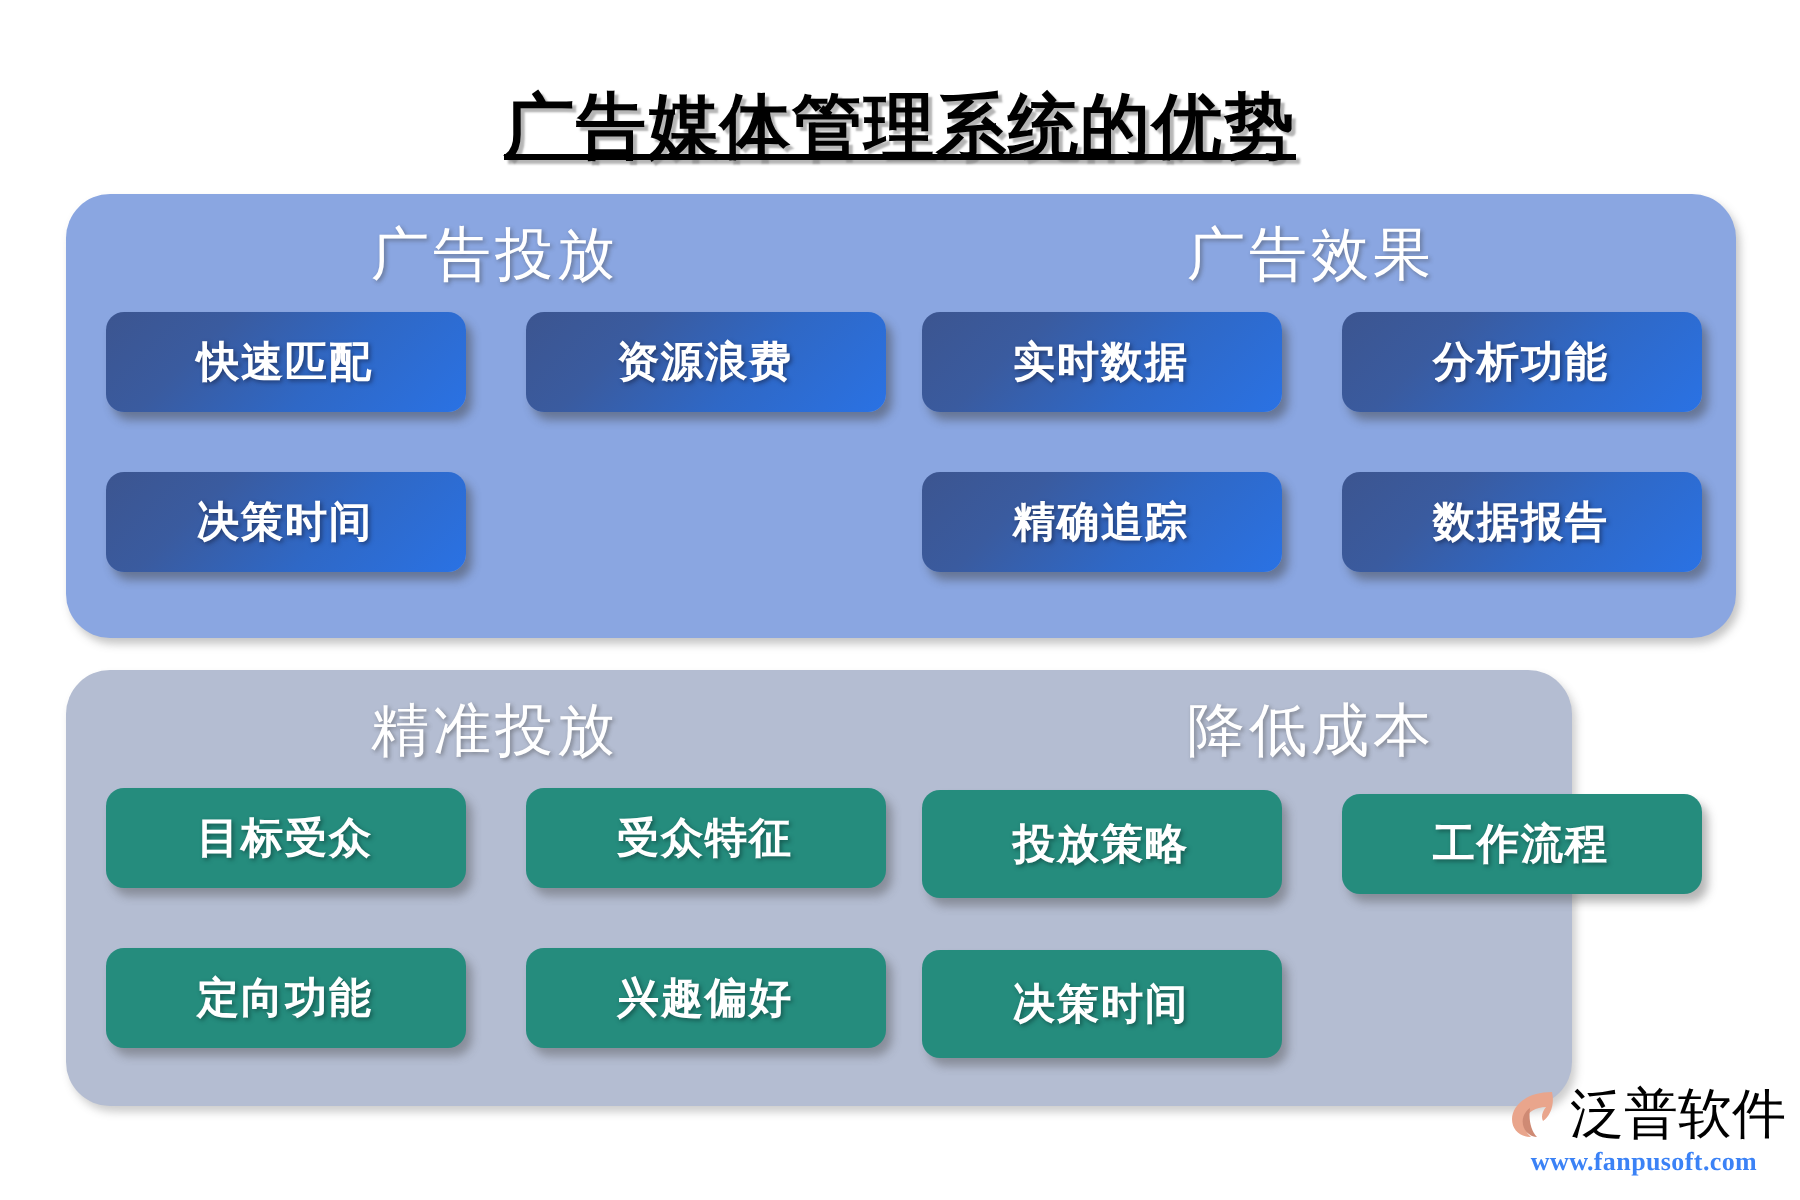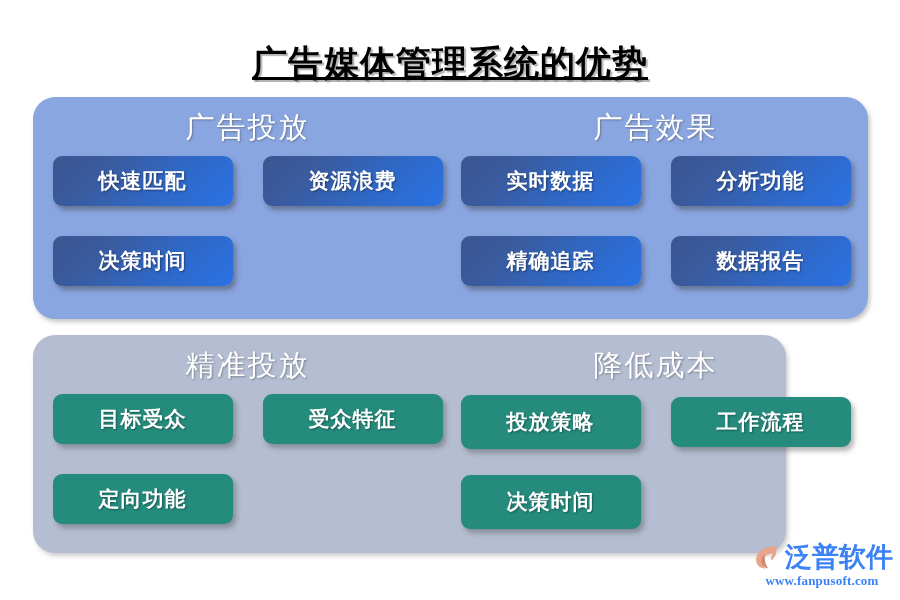--- a/index.html
+++ b/index.html
@@ -147,22 +147,22 @@
     height: 34px;
   }
   .wm-mark {
     width: 30px;
     height: 30px;
     flex: 0 0 30px;
     margin-right: 3px;
   }
   .wm-name {
     font-size: 27px;
-    font-weight: bold;
-    color: #3b82f6;
+    font-weight: normal;
+    color: #000000;
     letter-spacing: 0px;
     line-height: 30px;
     white-space: nowrap;
     font-family: "Liberation Serif", "DejaVu Serif", serif;
   }
   .wm-url {
     margin-top: -1px;
     text-align: center;
     font-size: 13px;
     font-weight: bold;
@@ -203,20 +203,21 @@
   </div>
 
   <div class="panel panel-bottom">
 
     <div class="col col-left">
       <div class="group-header">精准投放</div>
       <div class="card-grid">
         <div class="card card-green">目标受众</div>
         <div class="card card-green">受众特征</div>
         <div class="card card-green">定向功能</div>
+        <div class="card card-green">兴趣偏好</div>
       </div>
     </div>
 
     <div class="col col-right">
       <div class="group-header">降低成本</div>
       <div class="card-grid">
         <div class="card card-green">投放策略</div>
         <div class="card card-green">工作流程</div>
         <div class="card card-green">决策时间</div>
       </div>

